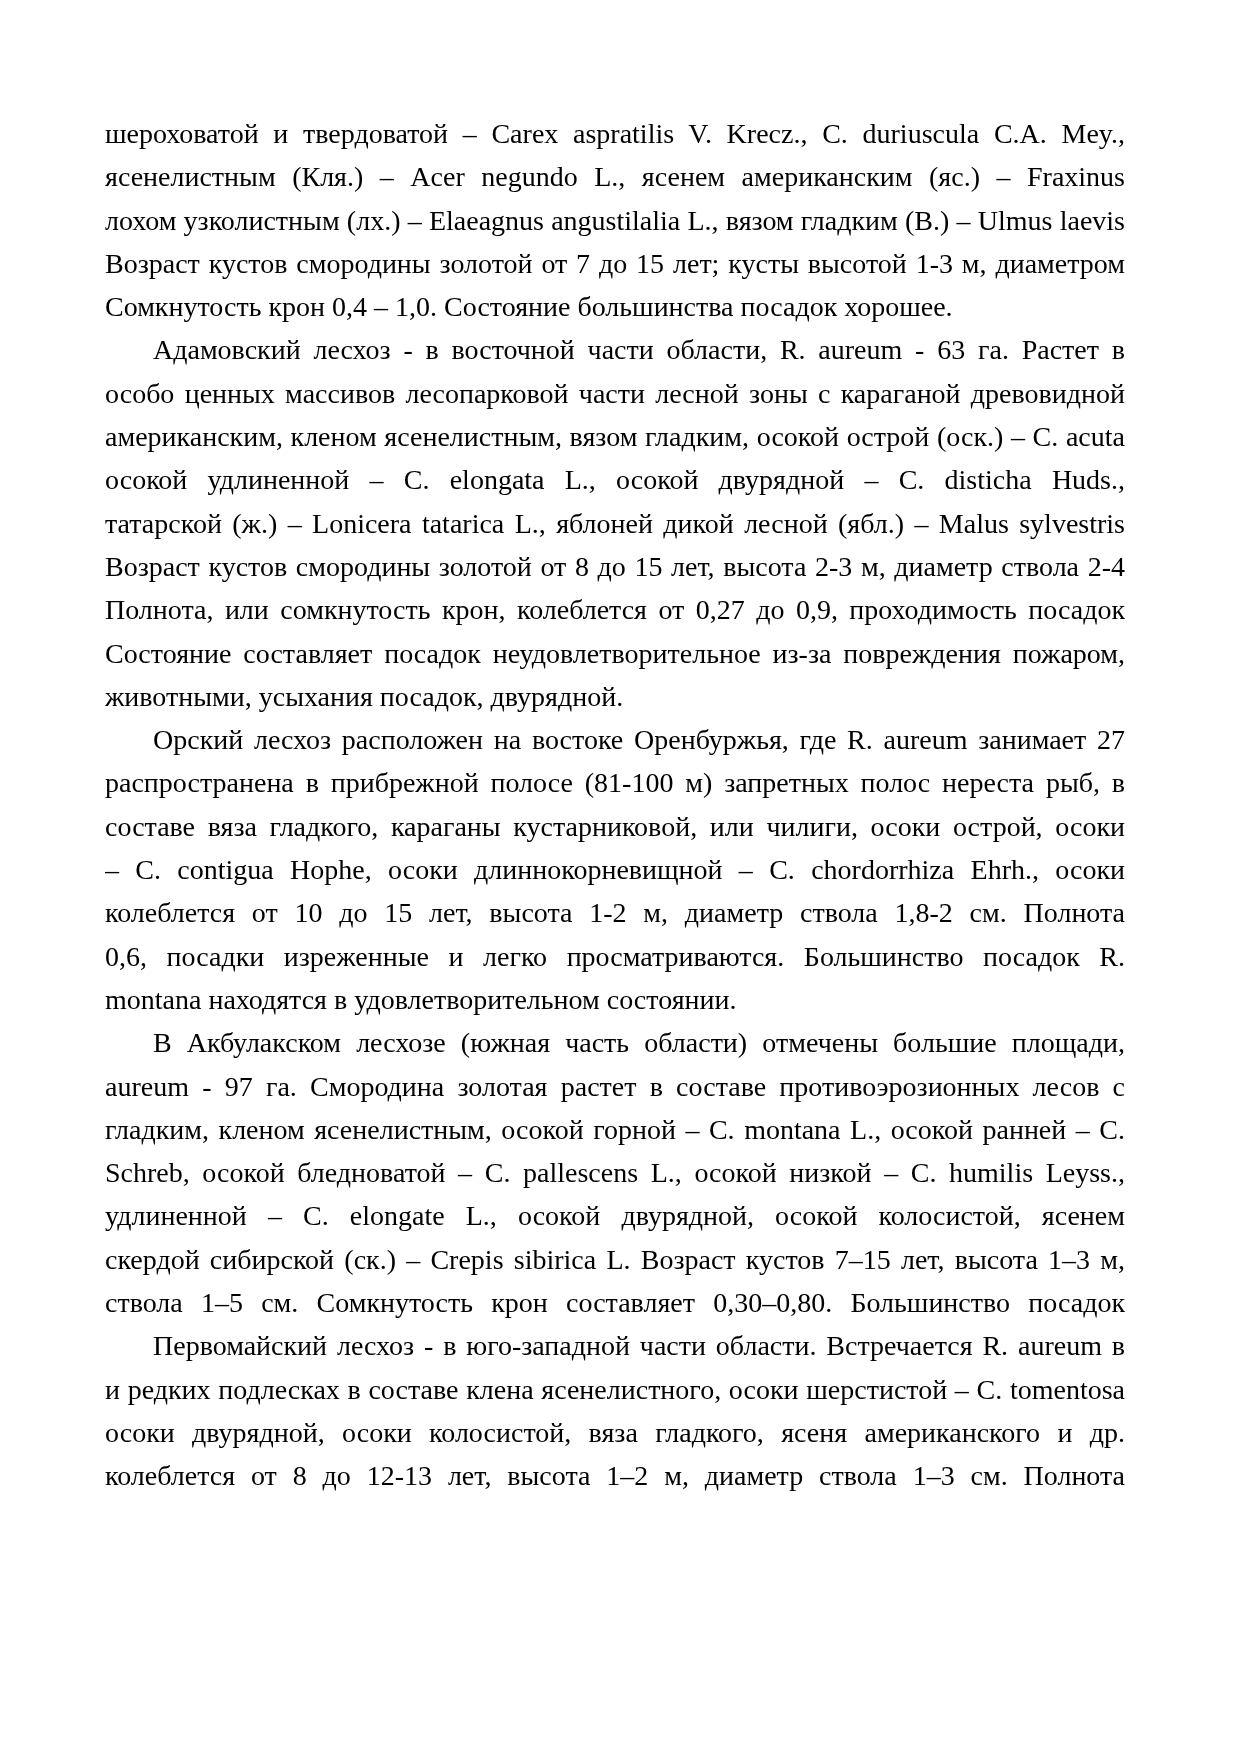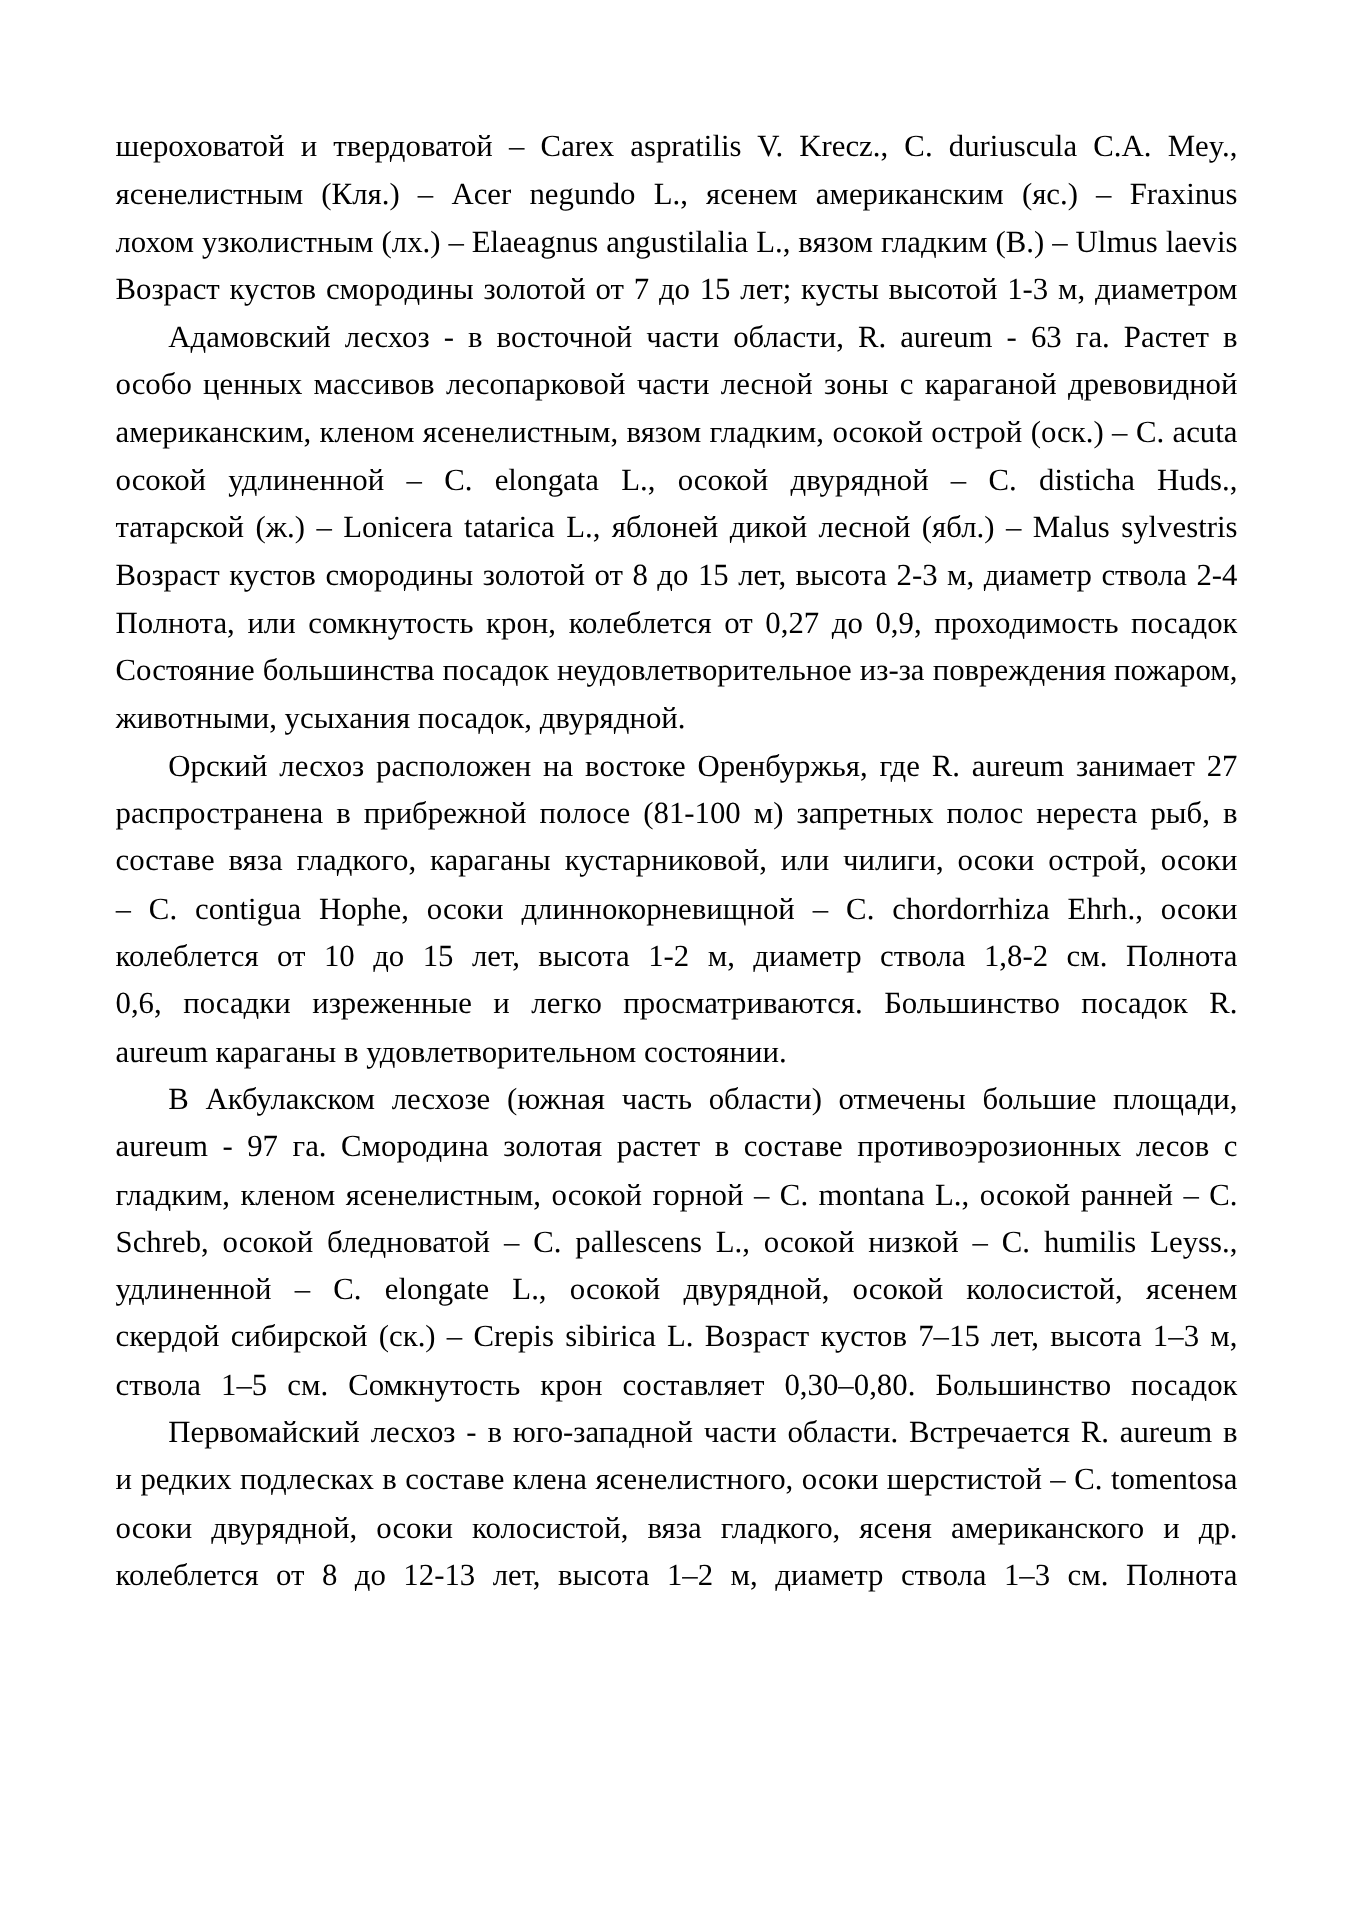--- a/index.html
+++ b/index.html
@@ -46,40 +46,41 @@
 </head>
 <body>
 
 <div class="page">
   <div class="text-block" id="doc-body">
       <div class="paragraph">
         <div class="text-line">шероховатой и твердоватой – Carex aspratilis V. Krecz., C. duriuscula C.A. Mey., кленом</div>
         <div class="text-line">ясенелистным (Кля.) – Acer negundo L., ясенем американским (яс.) – Fraxinus americana L.,</div>
         <div class="text-line">лохом узколистным (лх.) – Elaeagnus angustilalia L., вязом гладким (В.) – Ulmus laevis Pall.</div>
         <div class="text-line">Возраст кустов смородины золотой от 7 до 15 лет; кусты высотой 1-3 м, диаметром 1-2 см.</div>
+        <div class="text-line last-left">Сомкнутость крон 0,4 – 1,0. Состояние большинства посадок хорошее.</div>
       </div>
       <div class="paragraph">
         <div class="text-line first-indent">Адамовский лесхоз - в восточной части области, R. aureum - 63 га. Растет в составе</div>
         <div class="text-line">особо ценных массивов лесопарковой части лесной зоны с караганой древовидной (АЖ.) –</div>
         <div class="text-line">американским, кленом ясенелистным, вязом гладким, осокой острой (оск.) – C. acuta L.,</div>
         <div class="text-line">осокой удлиненной – C. elongata L., осокой двурядной – C. disticha Huds., жимолостью</div>
         <div class="text-line">татарской (ж.) – Lonicera tatarica L., яблоней дикой лесной (ябл.) – Malus sylvestris Mill.</div>
         <div class="text-line">Возраст кустов смородины золотой от 8 до 15 лет, высота 2-3 м, диаметр ствола 2-4 см.</div>
         <div class="text-line">Полнота, или сомкнутость крон, колеблется от 0,27 до 0,9, проходимость посадок хорошая.</div>
-        <div class="text-line">Состояние большинства посадок неудовлетворительное из-за повреждения пожаром,</div>
+        <div class="text-line">Состояние составляет посадок неудовлетворительное из-за повреждения пожаром,</div>
         <div class="text-line last-left">животными, усыхания посадок, двурядной.</div>
       </div>
       <div class="paragraph">
         <div class="text-line first-indent">Орский лесхоз расположен на востоке Оренбуржья, где R. aureum занимает 27 га,</div>
         <div class="text-line">распространена в прибрежной полосе (81-100 м) запретных полос нереста рыб, в подлеске в</div>
         <div class="text-line">составе вяза гладкого, караганы кустарниковой, или чилиги, осоки острой, осоки колосистой</div>
         <div class="text-line">– C. contigua Hophe, осоки длиннокорневищной – C. chordorrhiza Ehrh., осоки двурядной и</div>
         <div class="text-line">колеблется от 10 до 15 лет, высота 1-2 м, диаметр ствола 1,8-2 см. Полнота насаждения 0,27-</div>
         <div class="text-line">0,6, посадки изреженные и легко просматриваются. Большинство посадок R.</div>
-        <div class="text-line last-left">aureum караганы в удовлетворительном состоянии.</div>
+        <div class="text-line last-left">montana находятся в удовлетворительном состоянии.</div>
       </div>
       <div class="paragraph">
         <div class="text-line first-indent">В Акбулакском лесхозе (южная часть области) отмечены большие площади, занятые R.</div>
         <div class="text-line">aureum - 97 га. Смородина золотая растет в составе противоэрозионных лесов с вязом</div>
         <div class="text-line">гладким, кленом ясенелистным, осокой горной – C. montana L., осокой ранней – C. praecox</div>
         <div class="text-line">Schreb, осокой бледноватой – C. pallescens L., осокой низкой – C. humilis Leyss., осокой</div>
         <div class="text-line">удлиненной – C. elongate L., осокой двурядной, осокой колосистой, ясенем американским,</div>
         <div class="text-line">скердой сибирской (ск.) – Crepis sibirica L. Возраст кустов 7–15 лет, высота 1–3 м, диаметр</div>
         <div class="text-line">ствола 1–5 см. Сомкнутость крон составляет 0,30–0,80. Большинство посадок находится в</div>
       </div>

